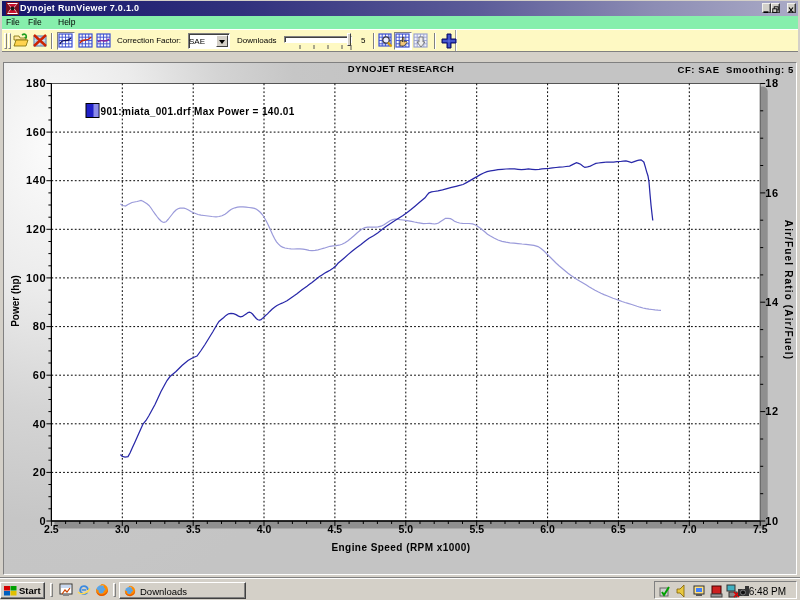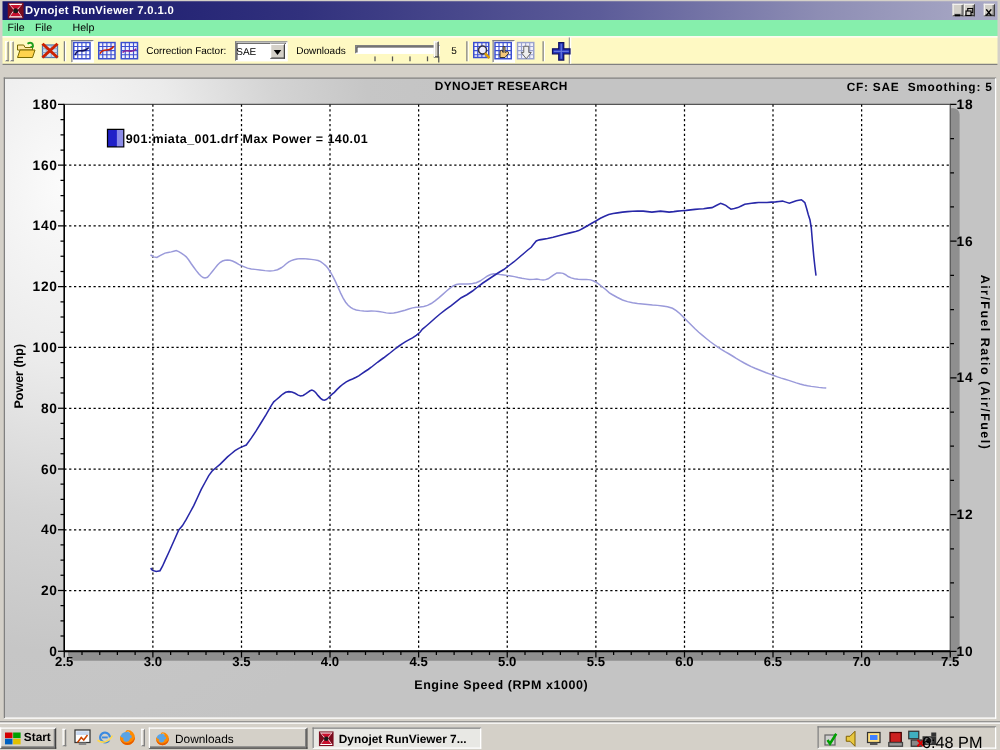--- a/index.html
+++ b/index.html
@@ -349,29 +349,20 @@
   </svg>
   <div class="grip" style="left:113px;top:4px;height:14px"></div>
   <div class="tbtask raised" style="left:119px;width:127px">
     <svg style="position:absolute;left:4px;top:2px" width="12" height="12" viewBox="0 0 14 14">
       <circle cx="6.3" cy="7.3" r="5" fill="#5ba4e5"></circle>
       <path d="M7,1 a6,6 0 1 1 -5.8,4.4 c0.5,1.4 1.6,1.9 2.6,1.7 c-0.7,1.6 0.3,3.2 1.9,3.3 c2.2,0.2 3.3,-1.2 3.2,-2.9 c0.9,0.3 1.5,-0.3 1.5,-1.2 c0,-0.8 -0.6,-1.4 -1.7,-1.5 c0.6,-0.9 0.4,-1.9 -0.6,-2.4 c-0.9,-0.5 -1.9,-0.2 -2.4,0.6 C5,2.6 5.6,1.4 7,1 Z" fill="#ff8a00"></path>
       <path d="M12.9,6 a6,6 0 0 1 -5.9,7 a6,6 0 0 1 -5.9,-5 c1.5,2.9 4.4,4 7.1,3.2 c2.7,-0.8 4.3,-2.7 4.7,-5.2 Z" fill="#e65c00"></path>
     </svg>
     <span style="position:absolute;left:20px;top:3px">Downloads</span>
   </div>
-  <div class="tbtask pressed2" style="left:250px;width:135px">
-    <svg style="position:absolute;left:4px;top:2px" width="12" height="12" viewBox="0 0 13 13">
-      <rect x="0" y="0" width="13" height="13" fill="#7b0c1e"></rect>
-      <path d="M1,1 L12,1 L8,6 L12,12 L1,12 L5,6 Z" fill="#fff"></path>
-      <path d="M2,2 L11,2 L7,6 L11,11 L2,11 L6,6 Z" fill="#c8102e"></path>
-      <circle cx="6.5" cy="6.5" r="2" fill="#1a1a1a"></circle>
-    </svg>
-    <span style="position:absolute;left:20px;top:3px;font-weight:bold">Dynojet RunViewer 7...</span>
-  </div>
   <div id="tray">
     <svg class="ticon" style="left:4px" width="14" height="14" viewBox="0 0 14 14">
       <rect x="1" y="4" width="8" height="8" fill="#cfcfcf" stroke="#666"></rect>
       <path d="M3,8 l2,3 5,-8" stroke="#00a000" stroke-width="2" fill="none"></path>
     </svg>
     <svg class="ticon" style="left:20px" width="14" height="14" viewBox="0 0 14 14">
       <path d="M2,5 h3 l4,-4 v12 l-4,-4 H2 Z" fill="#e8c840" stroke="#806000" stroke-width="0.8"></path>
     </svg>
     <svg class="ticon" style="left:38px" width="14" height="14" viewBox="0 0 14 14">
       <rect x="1" y="2" width="10" height="8" fill="#ffe080" stroke="#333"></rect>
@@ -385,15 +376,15 @@
     <svg class="ticon" style="left:71px" width="14" height="14" viewBox="0 0 14 14">
       <rect x="1" y="1" width="8" height="6" fill="#40b0c0" stroke="#333"></rect>
       <rect x="3" y="8" width="8" height="5" fill="#888" stroke="#333"></rect>
       <path d="M8,8 L13,13 M13,8 L8,13" stroke="#dd0000" stroke-width="1.6"></path>
     </svg>
     <svg class="ticon" style="left:82px" width="14" height="14" viewBox="0 0 14 14">
       <rect x="1" y="5" width="11" height="7" fill="#333"></rect>
       <circle cx="6" cy="8.5" r="2.5" fill="#111" stroke="#777"></circle>
       <rect x="8" y="2" width="4" height="3" fill="#333"></rect>
     </svg>
-    <span style="position:absolute;right:10px;top:4px;font-size:13px">6:48 PM</span>
+    <span style="position:absolute;right:10px;top:4px;font-size:10px">6:48 PM</span>
   </div>
 </div>
 
 </body></html>

